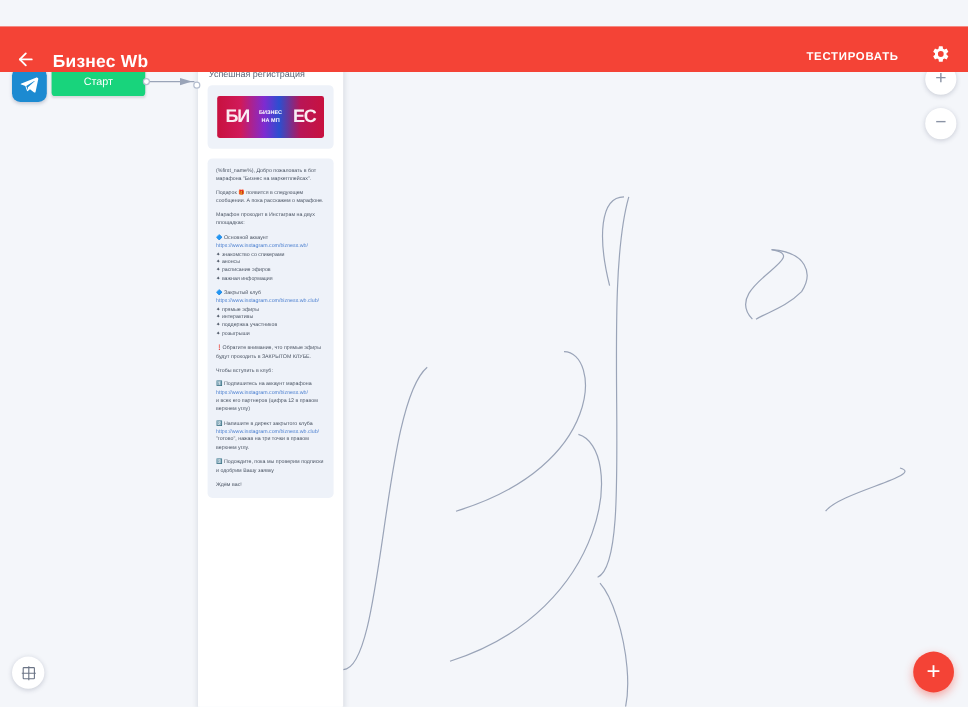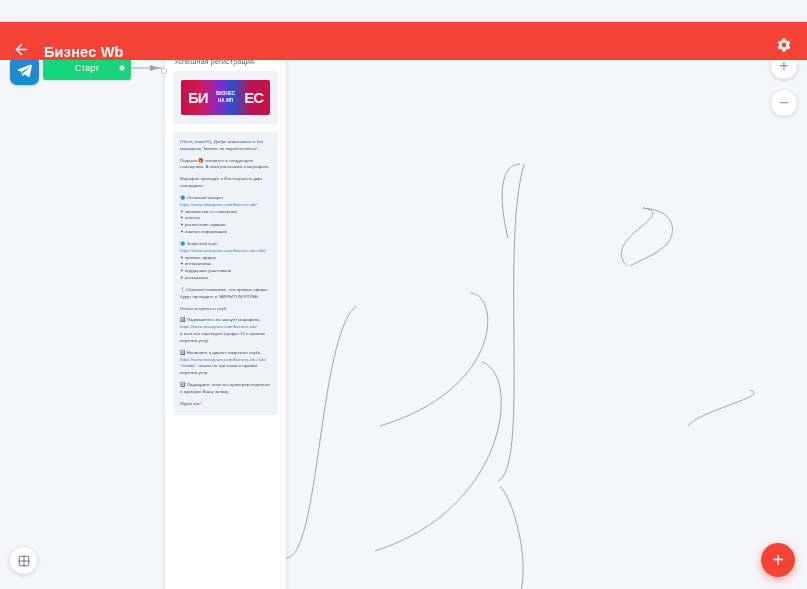--- a/index.html
+++ b/index.html
@@ -98,21 +98,21 @@
 
   .tg-icon {
     width: 29px; height: 29px; border-radius: 7px;
     background: #1c8ad1;
     display: flex; align-items: center; justify-content: center;
     box-shadow: 0 1px 3px rgba(30,50,90,.22);
   }
 
   .start-node {
     background: #18d47c; border-radius: 3px;
-    width: 88px; height: 24px;
+    width: 78px; height: 24px;
     display: flex; align-items: center; justify-content: center;
     color: #fff; font-size: 9px;
     box-shadow: 0 1px 2px rgba(0,0,0,.12);
     cursor: pointer;
   }
 
   .card {
     background: #fff; border-radius: 5px;
     box-shadow: 0 1px 5px rgba(50,60,90,.16);
     position: relative;
@@ -178,20 +178,21 @@
 
 <div class="header">
   <div class="back-arrow">
     <svg width="17" height="17" viewBox="0 0 24 24" fill="none" stroke="currentColor" stroke-width="2.2" stroke-linecap="round" stroke-linejoin="round">
       <line x1="19" y1="12" x2="5" y2="12"></line>
         <polyline points="12 19 5 12 12 5"></polyline>
     </svg>
   </div>
   <div class="app-title">Бизнес Wb</div>
   <div class="header-spacer"></div>
+  <button class="btn-test">ТЕСТИРОВАТЬ</button>
   <div class="gear-btn">
     <svg width="16" height="16" viewBox="0 0 24 24" fill="currentColor">
       <path d="M19.14 12.94a7.07 7.07 0 000-1.88l2.03-1.58a.5.5 0 00.12-.64l-1.92-3.32a.5.5 0 00-.6-.22l-2.39.96a7.03 7.03 0 00-1.62-.94l-.36-2.54a.5.5 0 00-.5-.42h-3.84a.5.5 0 00-.5.42l-.36 2.54c-.58.24-1.12.56-1.62.94l-2.39-.96a.5.5 0 00-.6.22L2.67 8.84a.5.5 0 00.12.64l2.03 1.58a7.07 7.07 0 000 1.88l-2.03 1.58a.5.5 0 00-.12.64l1.92 3.32c.13.22.39.3.6.22l2.39-.96c.5.38 1.04.7 1.62.94l.36 2.54a.5.5 0 00.5.42h3.84a.5.5 0 00.5-.42l.36-2.54c.58-.24 1.12-.56 1.62-.94l2.39.96c.22.08.47 0 .6-.22l1.92-3.32a.5.5 0 00-.12-.64l-2.03-1.58zM12 15.6A3.6 3.6 0 1115.6 12 3.6 3.6 0 0112 15.6z"></path>
     </svg>
   </div>
 </div>
 
 <div class="canvas">
 
   <svg class="edges">

